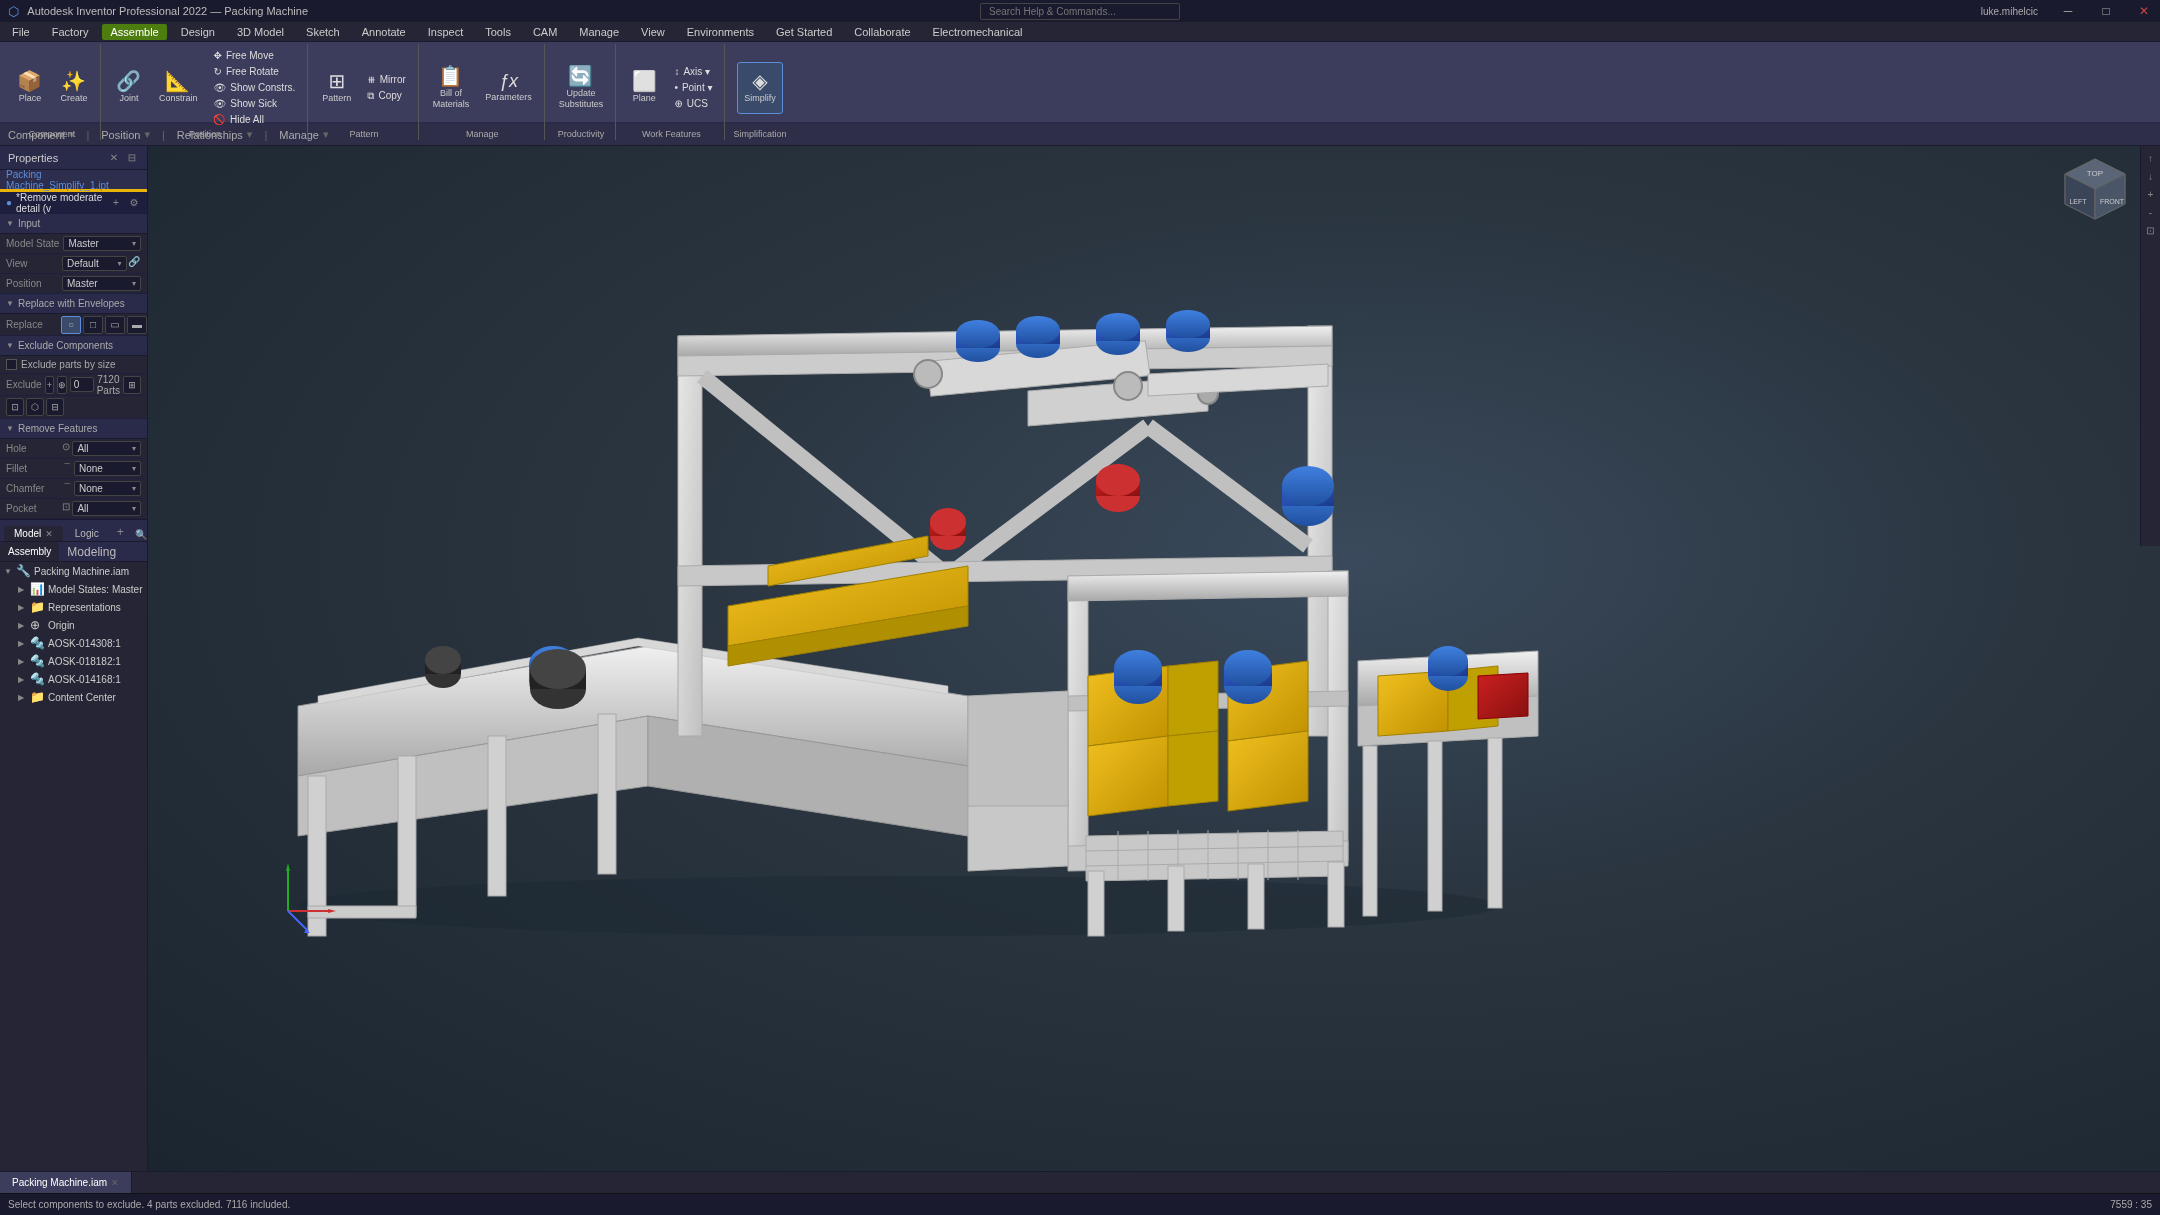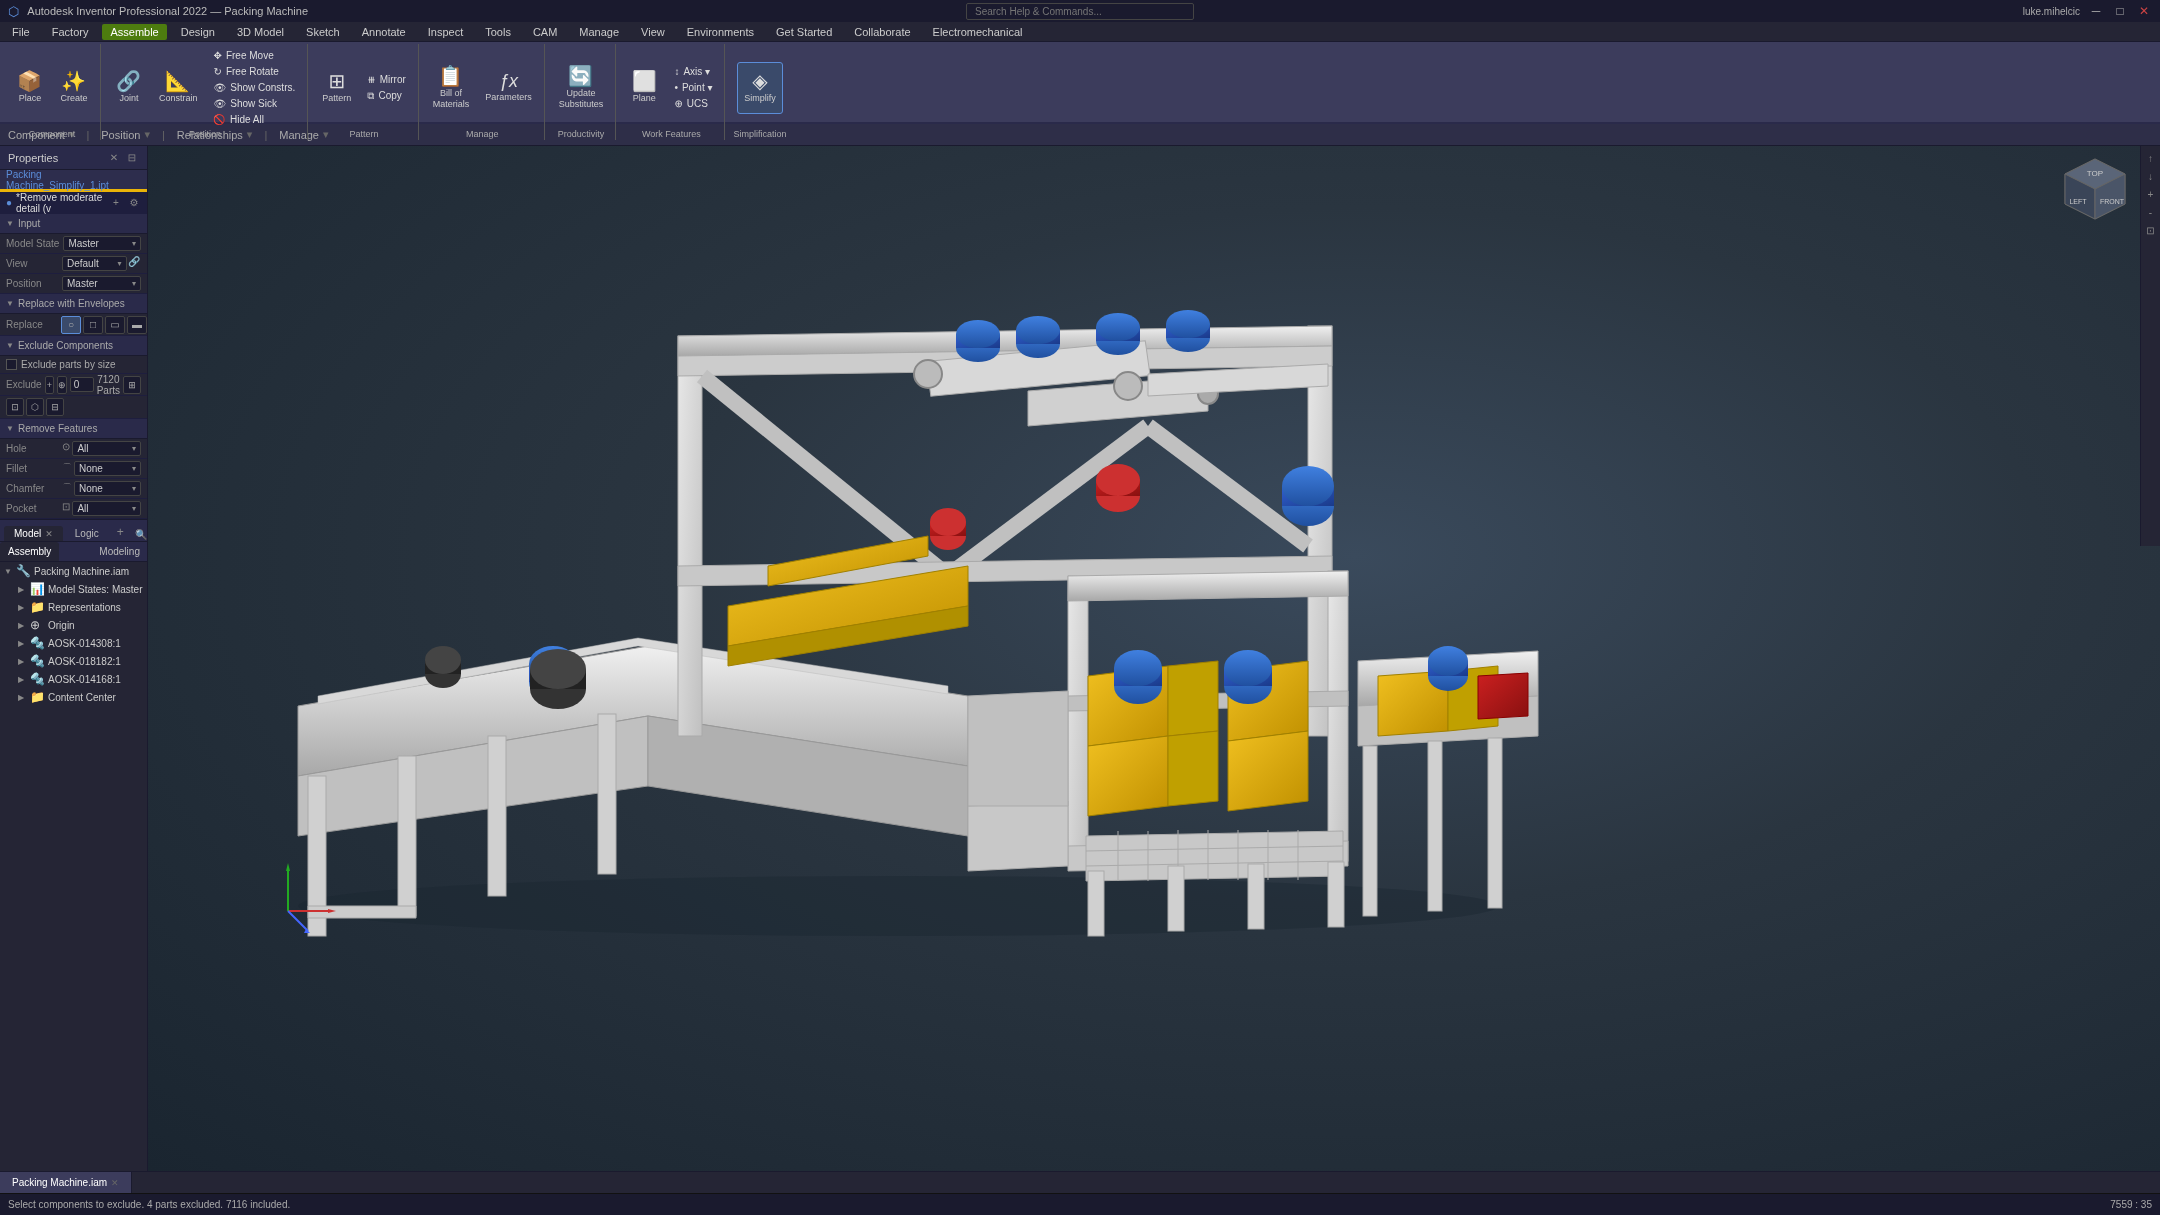--- a/index.html
+++ b/index.html
@@ -28,21 +28,21 @@
     #titlebar .title-center {
       position: absolute;
       left: 50%;
       transform: translateX(-50%);
       color: #ddd;
       font-size: 11px;
     }
     #titlebar .title-right {
       display: flex;
       align-items: center;
-      gap: 8px;
+      gap: 22px;
       margin-left: auto;
     }
     #titlebar .win-btn {
       width: 16px;
       height: 16px;
       display: flex;
       align-items: center;
       justify-content: center;
       cursor: pointer;
       color: #aaa;
@@ -526,21 +526,21 @@
   </style>
 </head>
 <body>
 
 <div id="titlebar">
   <div style="display:flex;align-items:center;gap:8px;">
     <span style="color:#5b8dd9;font-size:13px;">⬡</span>
     <span style="color:#bbb;font-size:11px;">Autodesk Inventor Professional 2022 — Packing Machine</span>
   </div>
   <div class="title-center">
-    <input style="background: rgb(26, 26, 46); border: 1px solid rgb(68, 68, 68); color: rgb(204, 204, 204); font-size: 10px; padding: 2px 8px; width: 228px; border-radius: 2px;" type="text" placeholder="Search Help &amp; Commands...">
+    <input style="background: rgb(26, 26, 46); border: 1px solid rgb(68, 68, 68); color: rgb(204, 204, 204); font-size: 10px; padding: 2px 8px; width: 200px; border-radius: 2px;" type="text" placeholder="Search Help &amp; Commands...">
   </div>
   <div class="title-right">
     <span style="color:#aaa;font-size:10px;">luke.mihelcic</span>
     <span class="win-btn">─</span>
     <span class="win-btn">□</span>
     <span class="win-btn" style="color:#cc4444;">✕</span>
   </div>
 </div>
 
 <div id="menubar">
@@ -881,21 +881,21 @@
         <div class="model-tab-tools">
           <span class="model-tab-tool">🔍</span>
 
         </div>
       </div>
 
       <div style="display:flex;height:20px;background:#2a2a4a;border-bottom:1px solid #1a1a2e;">
         <div class="model-tab active" style="font-size:10px;padding:2px 8px;">
           <span>Assembly</span>
         </div>
-        <div class="model-tab" style="font-size:10px;padding:2px 8px;margin-left:32px;">
+        <div class="model-tab" style="font-size:12px;padding:2px 8px;">
           <span>Modeling</span>
         </div>
       </div>
 
       <div class="tree-item">
         <span class="tree-triangle">▼</span>
         <span class="tree-icon">🔧</span>
         <span>Packing Machine.iam</span>
       </div>
       <div class="tree-item">

